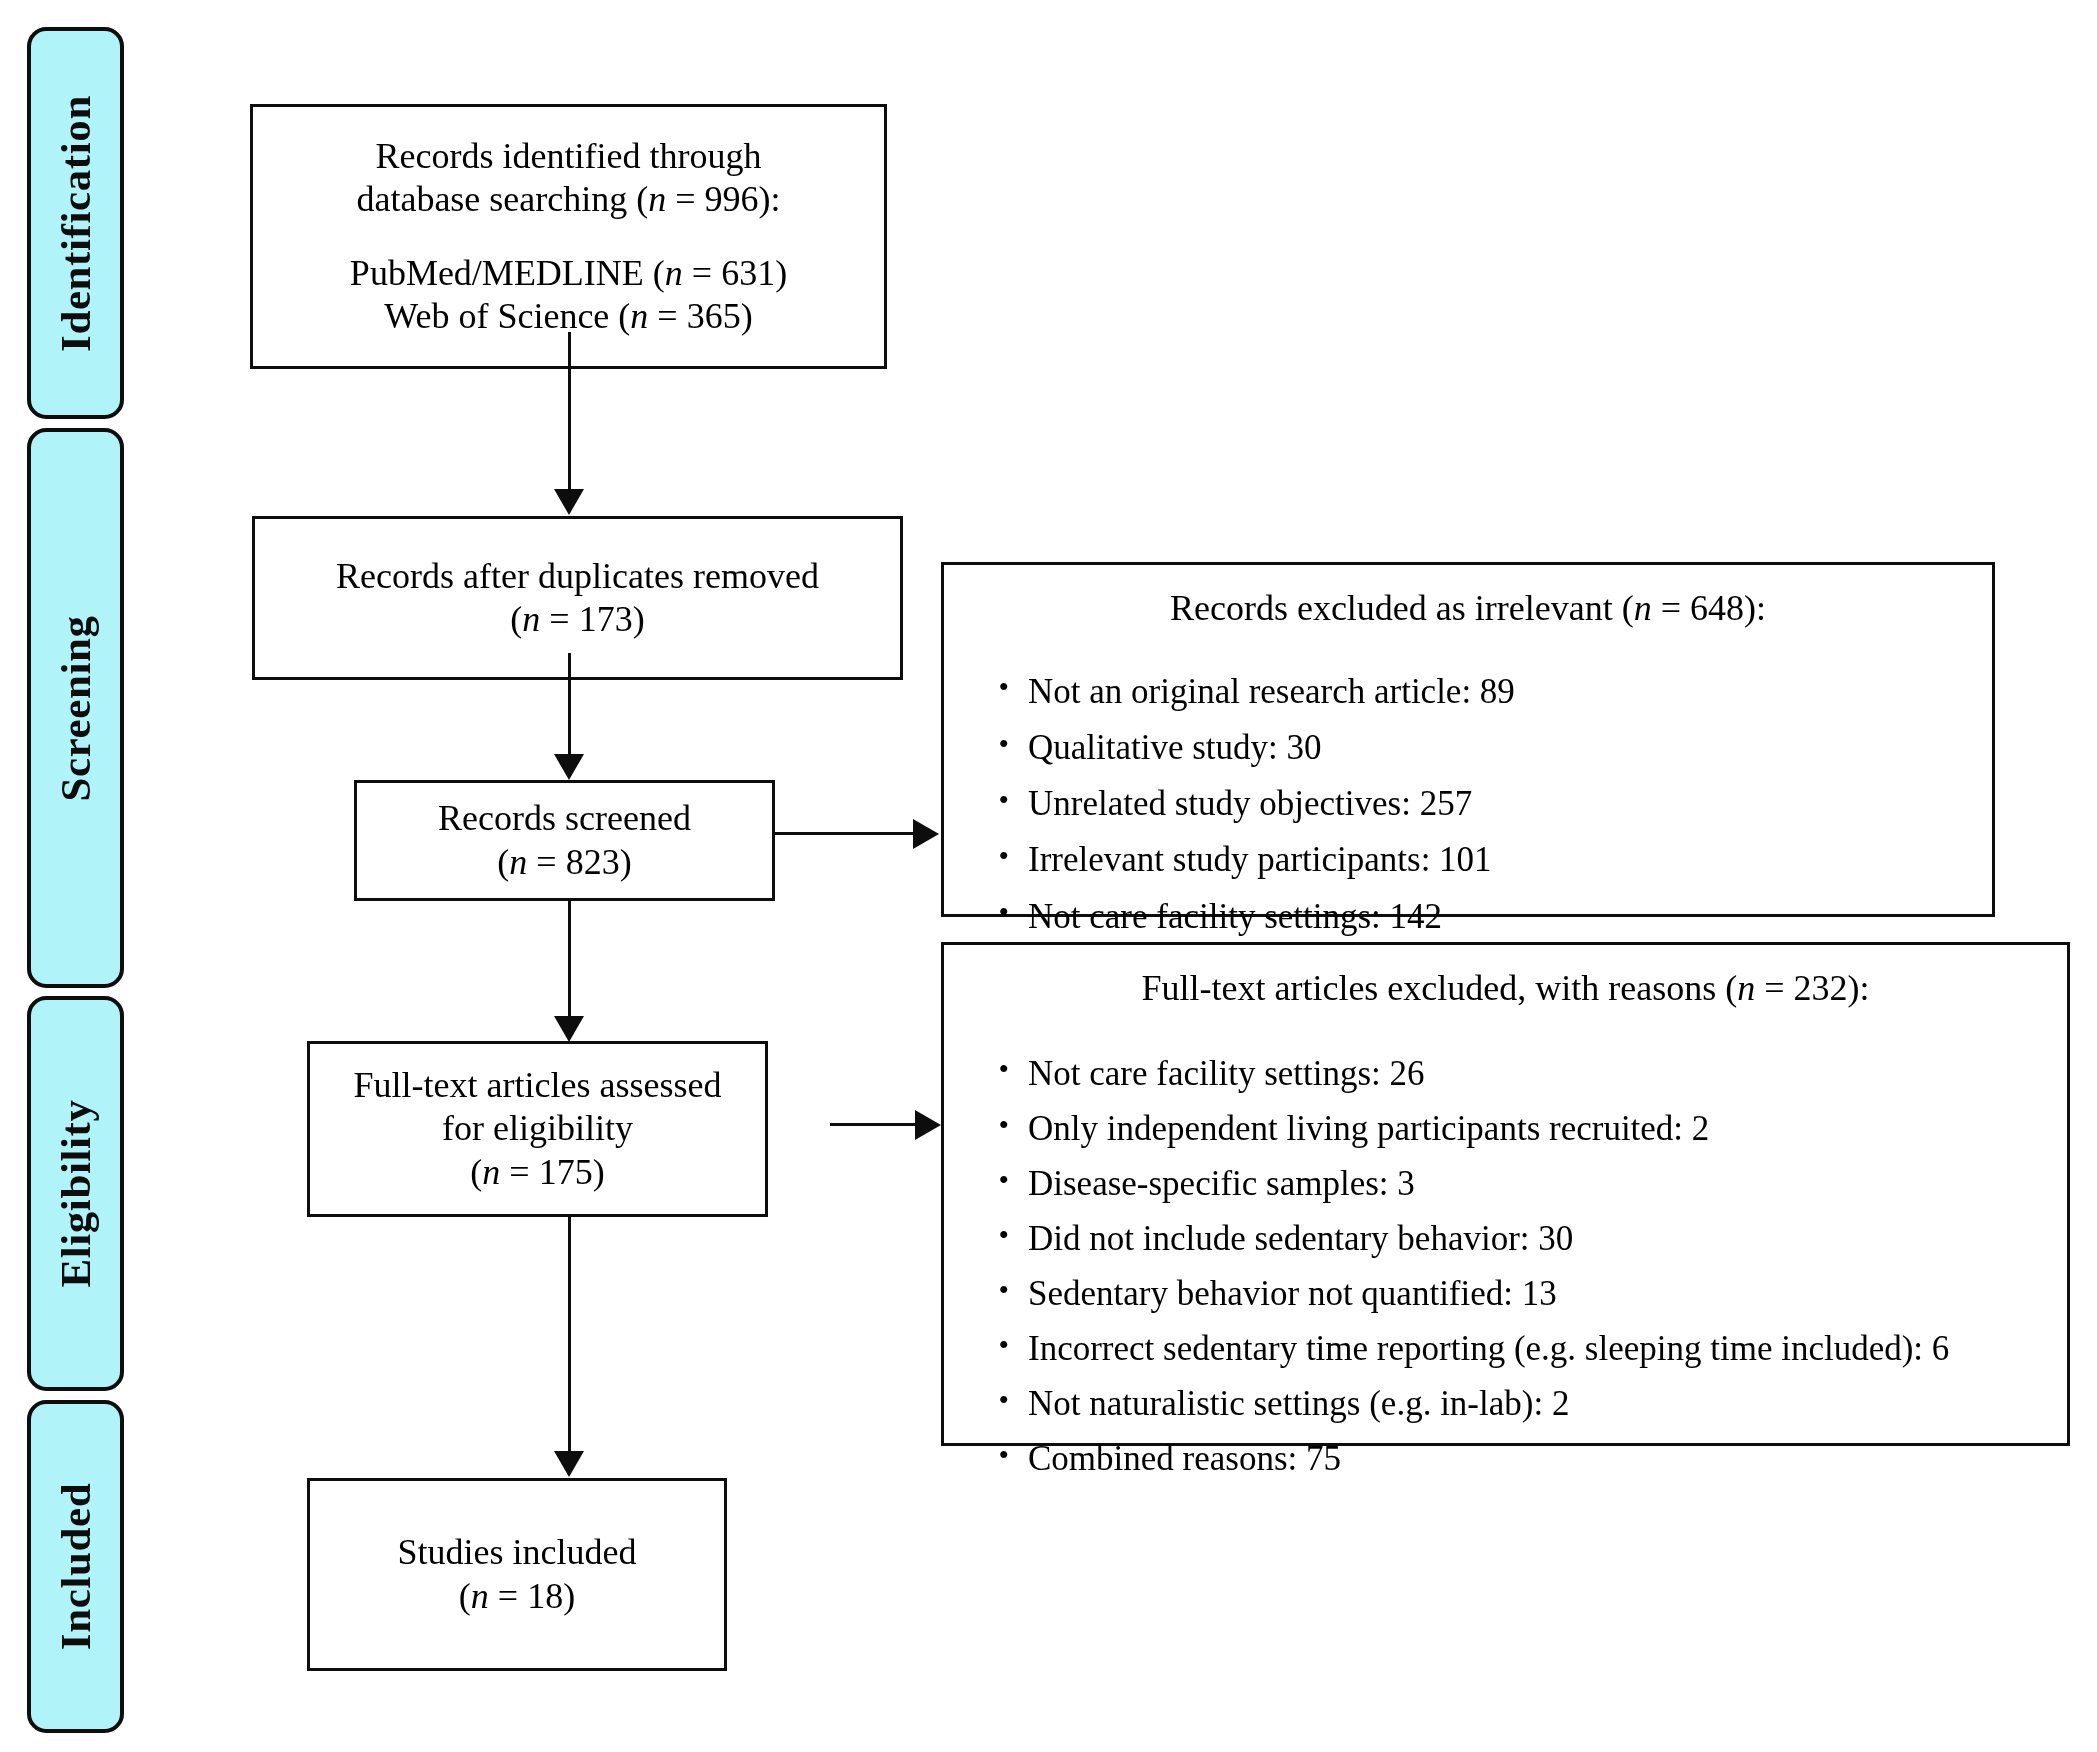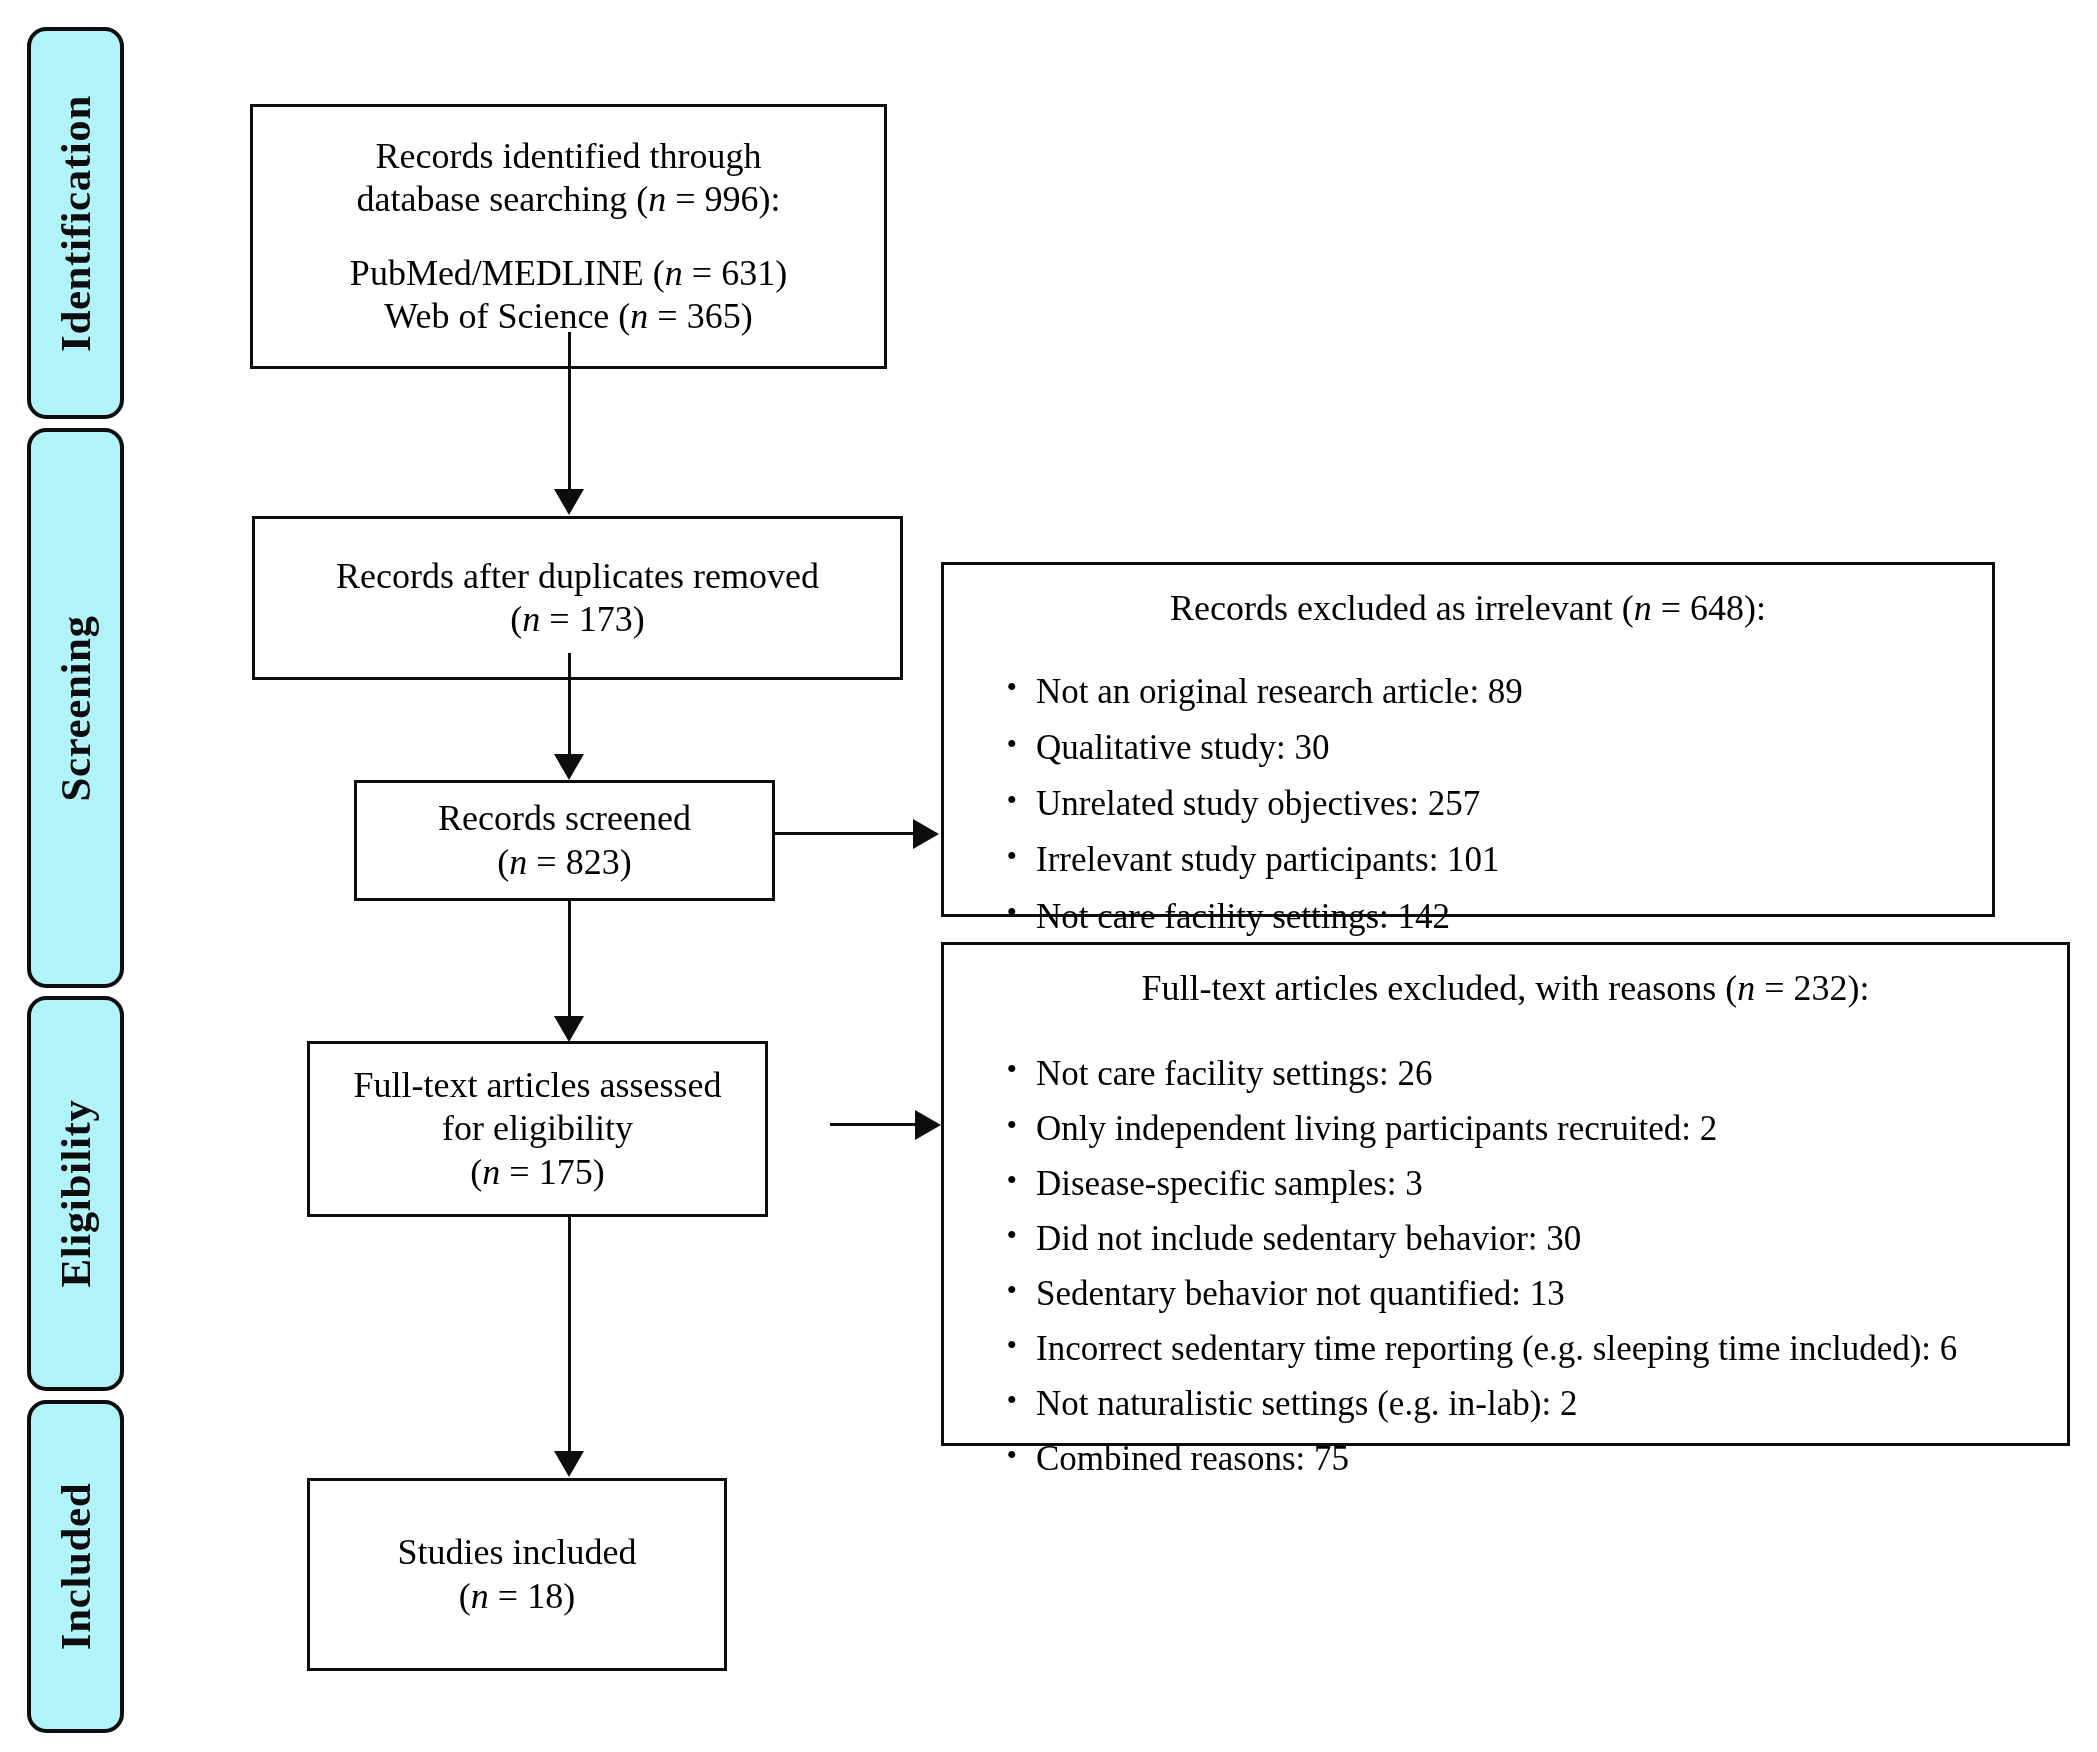--- a/index.html
+++ b/index.html
@@ -67,21 +67,21 @@
     font-size: 35px;
     line-height: 1.25;
   }
   .exbox .ex-title {
     display: block;
     text-align: center;
     white-space: nowrap;
     font-size: 36px;
   }
   .exbox ul {
-    margin: 8px;
+    margin: 0;
     padding: 0;
     list-style: none;
   }
   .exbox li {
     position: relative;
     padding-left: 34px;
     white-space: nowrap;
   }
   .exbox li::before {
     content: "\2022";

